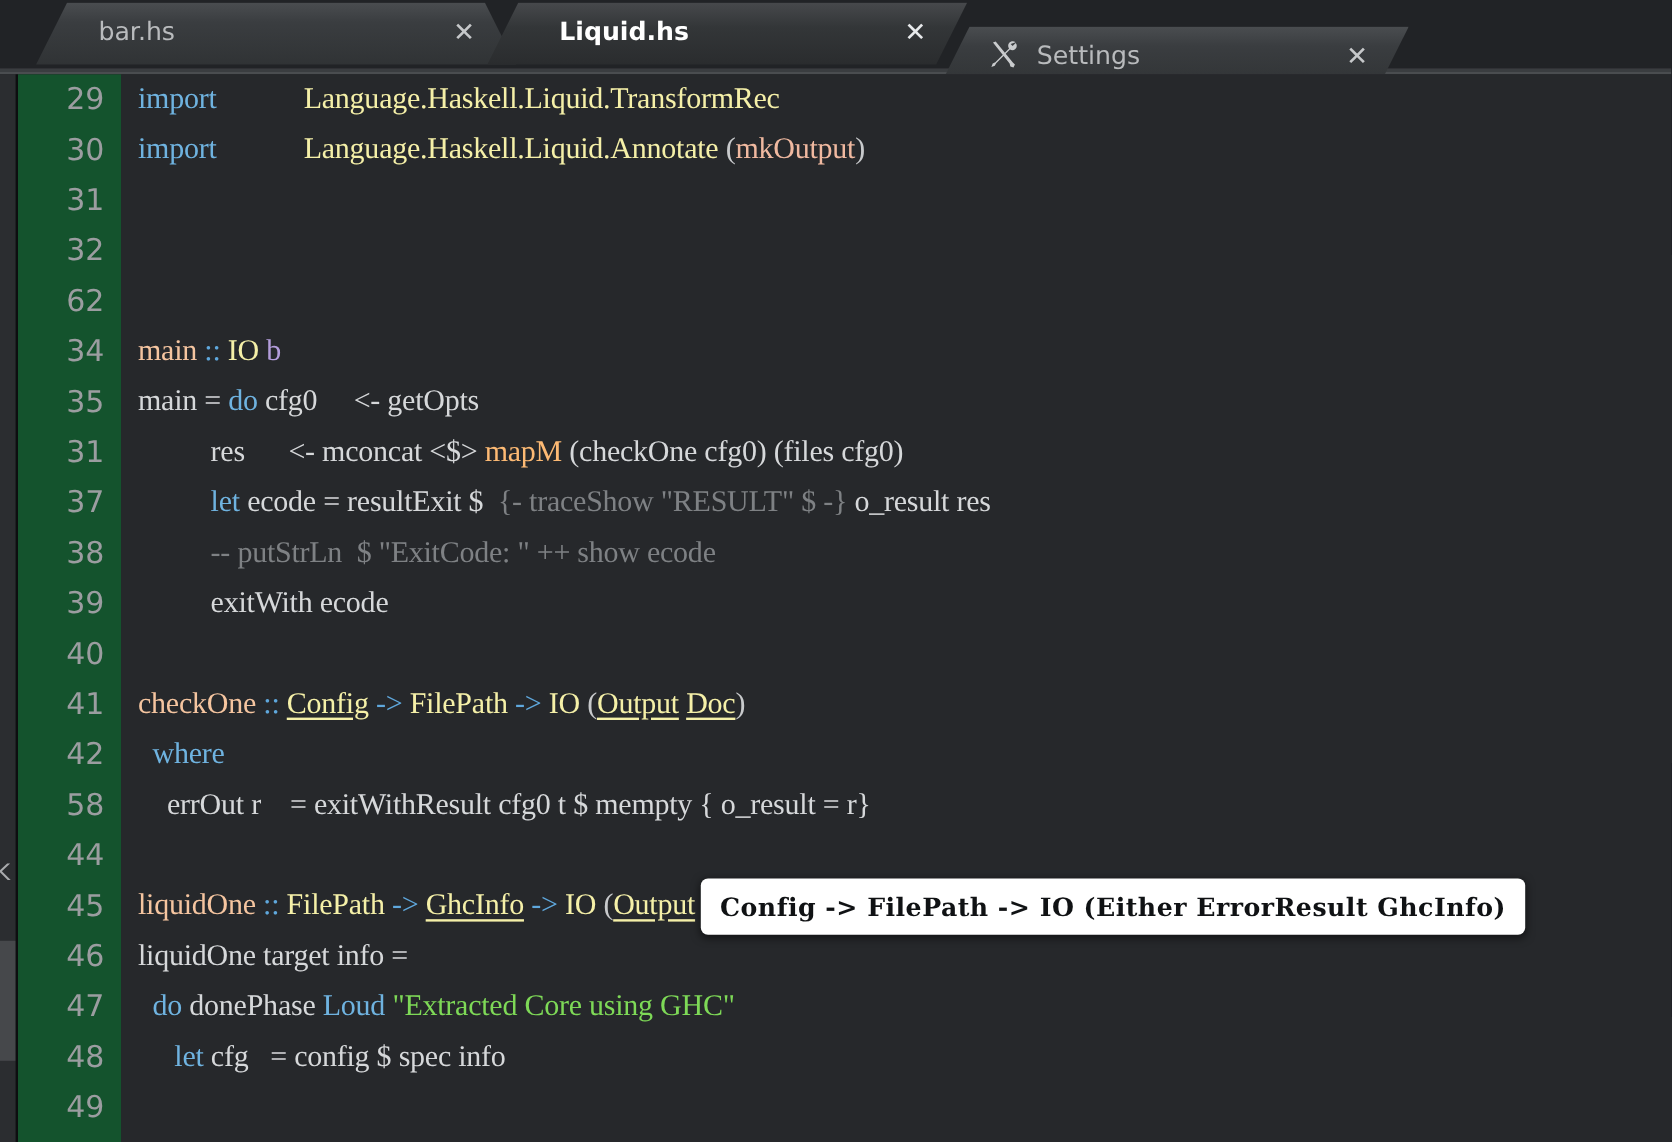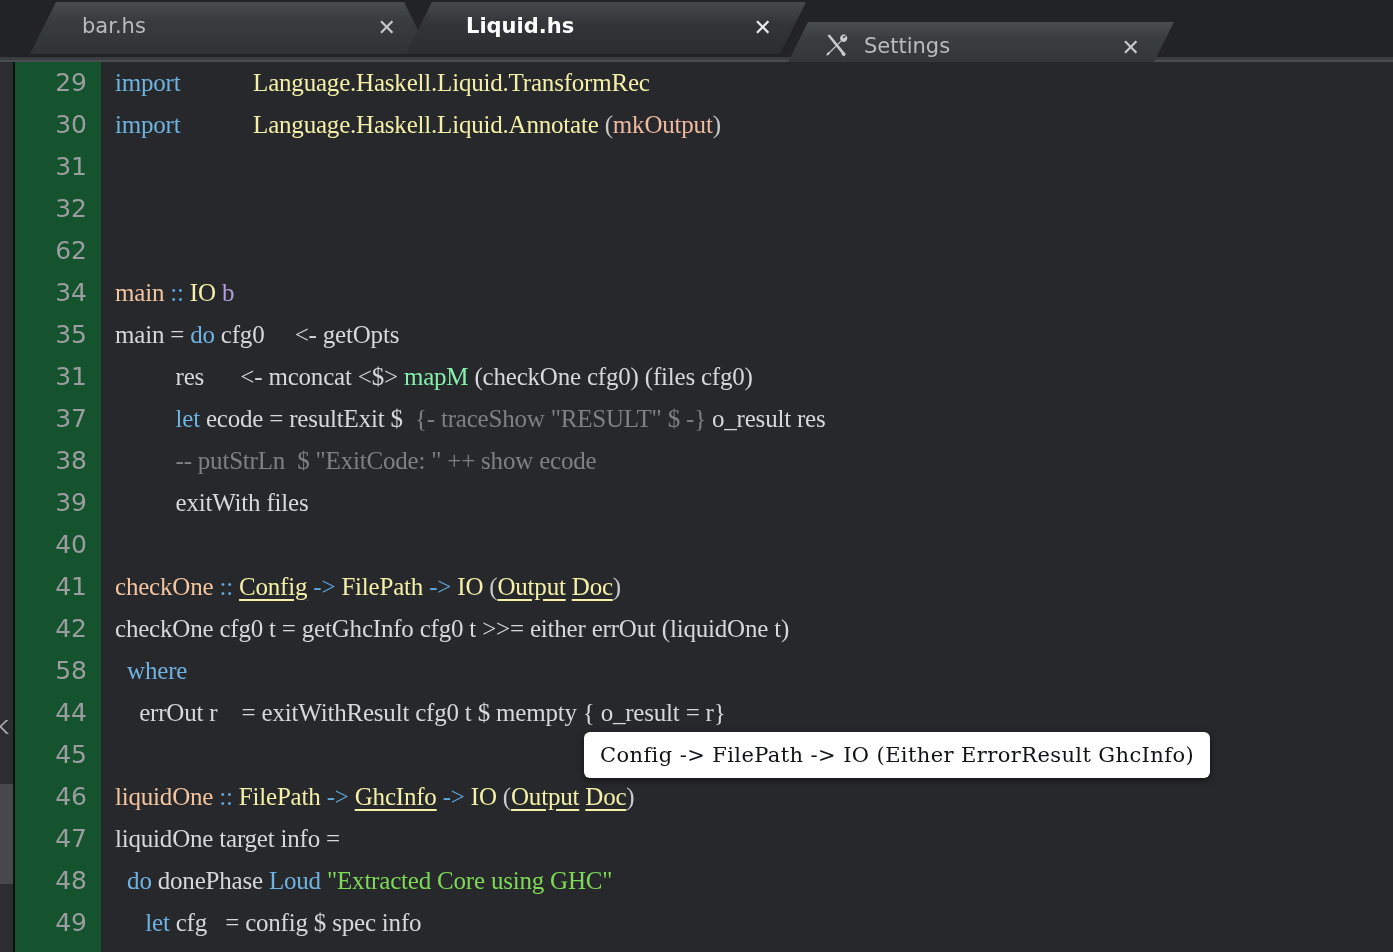--- a/index.html
+++ b/index.html
@@ -163,37 +163,37 @@
 
   
   .t-kw      { color: #6fb3e0; }           
   .t-mod     { color: #f5f0a8; }           
   .t-type    { color: #f5f0a8; }           
   .t-fn      { color: #f5c5a0; }           
   .t-op      { color: #5fa8dd; }
   .t-tvar    { color: #b39ddb; }           
   .t-comment { color: #7e8184; }
   .t-string  { color: #7ed957; }
-  .t-hl      { color: #86efac; }           
+  .t-hl      { color: #fdba74; }           
   .t-paren   { color: #c8cacc; }
   .t-imp     { color: #f0b9a0; }           
   .u         { text-decoration: underline; text-underline-offset: 4px; }
 
   
   .tooltip {
     position: absolute;
     left: 483px;
     top: 670px;
     background: #ffffff;
     color: #101214;
     border-radius: 6px;
     padding: 11px 16px;
     font-family: "DejaVu Serif", "Liberation Serif", serif;
     font-size: 21px;
-    font-weight: normal;
+    font-weight: bold;
     white-space: nowrap;
     box-shadow: 0 2px 7px rgba(0,0,0,.55);
     z-index: 50;
     letter-spacing: 0.4px;
   }
 </style>
 </head>
 <body>
 
 <div class="window">
@@ -274,27 +274,26 @@
       <div class="line"><span class="t-fn">main</span><span> </span><span class="t-op">::</span><span> </span><span class="t-type">IO</span><span> </span><span class="t-tvar">b</span></div>
 
       <div class="line"><span>main = </span><span class="t-kw">do</span><span> cfg0     &lt;- getOpts</span></div>
 
       <div class="line"><span>          res      &lt;- mconcat &lt;$&gt; </span><span class="t-hl">mapM</span><span> (checkOne cfg0) (files cfg0)</span></div>
 
       <div class="line"><span>          </span><span class="t-kw">let</span><span> ecode = resultExit $  </span><span class="t-comment">{- traceShow "RESULT" $ -}</span><span> o_result res</span></div>
 
       <div class="line"><span>          </span><span class="t-comment">-- putStrLn  $ "ExitCode: " ++ show ecode</span></div>
 
-      <div class="line"><span>          exitWith files</span></div>
+      <div class="line"><span>          exitWith ecode</span></div>
 
       <div class="line"></div>
 
       <div class="line"><span class="t-fn">checkOne</span><span> </span><span class="t-op">::</span><span> </span><span class="t-type u">Config</span><span> </span><span class="t-op">-&gt;</span><span> </span><span class="t-type">FilePath</span><span> </span><span class="t-op">-&gt;</span><span> </span><span class="t-type">IO</span><span> </span><span class="t-paren">(</span><span class="t-type u">Output</span><span> </span><span class="t-type u">Doc</span><span class="t-paren">)</span></div>
 
-      <div class="line"><span>checkOne cfg0 t = getGhcInfo cfg0 t &gt;&gt;= either errOut (liquidOne t)</span></div>
 
       <div class="line"><span>  </span><span class="t-kw">where</span></div>
 
       <div class="line"><span>    errOut r    = exitWithResult cfg0 t $ mempty { o_result = r}</span></div>
 
       <div class="line"></div>
 
       <div class="line"><span class="t-fn">liquidOne</span><span> </span><span class="t-op">::</span><span> </span><span class="t-type">FilePath</span><span> </span><span class="t-op">-&gt;</span><span> </span><span class="t-type u">GhcInfo</span><span> </span><span class="t-op">-&gt;</span><span> </span><span class="t-type">IO</span><span> </span><span class="t-paren">(</span><span class="t-type u">Output</span><span> </span><span class="t-type u">Doc</span><span class="t-paren">)</span></div>
 
       <div class="line"><span>liquidOne target info =</span></div>

